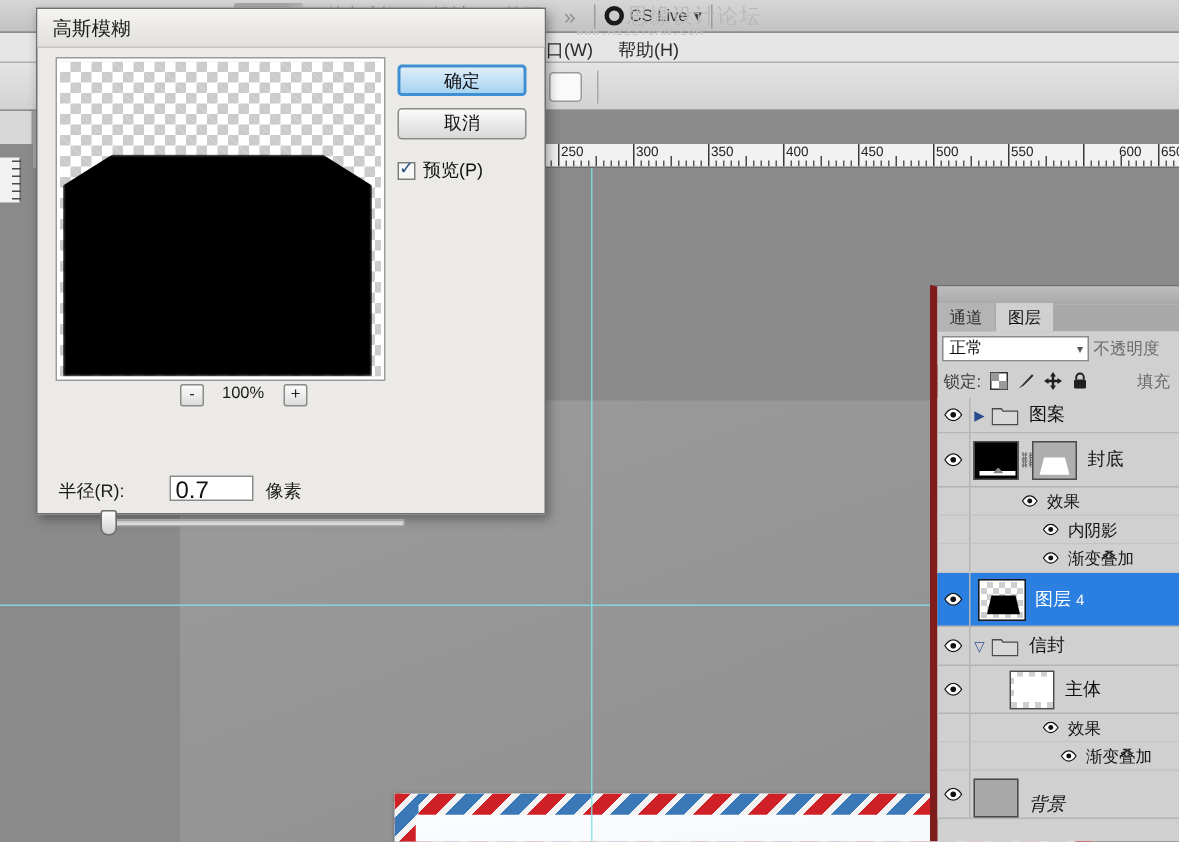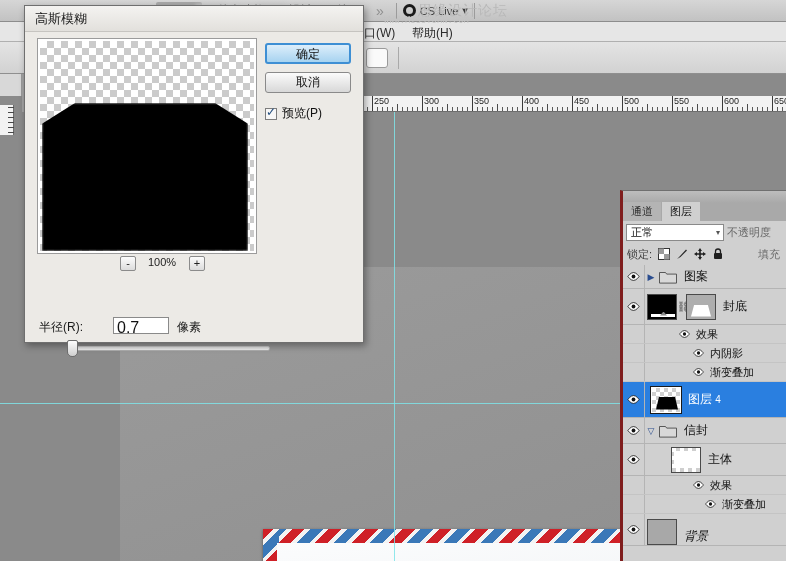--- a/index.html
+++ b/index.html
@@ -213,21 +213,21 @@
     border:1px solid #7d7d7d; position:relative;
   }
   .cbox.checked::after {
     content:"✓"; position:absolute; left:0px; top:-4px;
     font-size:12px; color:#26507f;
   }
 
   
   #layers-panel {
     left:620px; top:190px; width:166px; height:371px;
-    background:#d0d0d0; border-left:3px solid #7f1d1d; border-top:1px solid #6f6f6f;
+    background:#d0d0d0; border-left:5px solid #7f1d1d; border-top:1px solid #6f6f6f;
   }
   #panel-head { height:12px; background:linear-gradient(#bdbdbd,#a9a9a9);}
   #panel-tabs { height:18px; background:#a9a9a9; display:flex; align-items:flex-end; }
   .ptab {
     font-size:11px; padding:2px 8px 2px 8px; color:#303030;
     background:#b4b4b4; margin-right:1px;
   }
   .ptab.active { background:#d0d0d0; color:#111; }
   #blend-row {
     height:22px; background:#d0d0d0; display:flex; align-items:center; padding:0 3px; gap:3px;
@@ -400,21 +400,21 @@
     <div class="tickmin" style="left: 315px;"></div>
     <div class="tickmin" style="left: 320px;"></div>
     <div class="tickmin" style="left: 325px;"></div>
     <div class="tickmin" style="left: 330px;"></div>
     <div class="tickmid" style="left: 335px;"></div>
     <div class="tickmin" style="left: 340px;"></div>
     <div class="tickmin" style="left: 345px;"></div>
     <div class="tickmin" style="left: 350px;"></div>
     <div class="tickmin" style="left: 355px;"></div>
     <div class="tickmaj" style="left: 360px;"></div>
-    <div class="rl" style="left: 362px;">600</div>
+    <div class="rl" style="left: 362px; padding-left: 22px;">600</div>
     <div class="tickmin" style="left: 365px;"></div>
     <div class="tickmin" style="left: 370px;"></div>
     <div class="tickmin" style="left: 375px;"></div>
     <div class="tickmin" style="left: 380px;"></div>
     <div class="tickmid" style="left: 385px;"></div>
     <div class="tickmin" style="left: 390px;"></div>
     <div class="tickmin" style="left: 395px;"></div>
     <div class="tickmin" style="left: 400px;"></div>
     <div class="tickmin" style="left: 405px;"></div>
     <div class="tickmaj" style="left: 410px;"></div>

